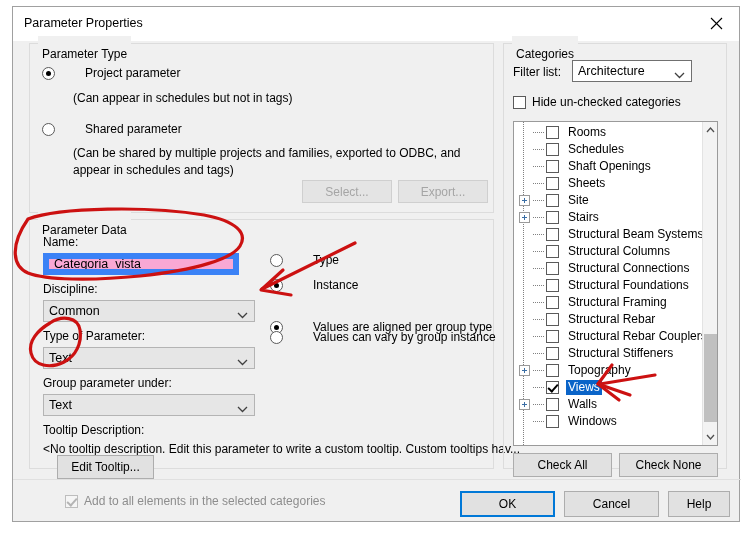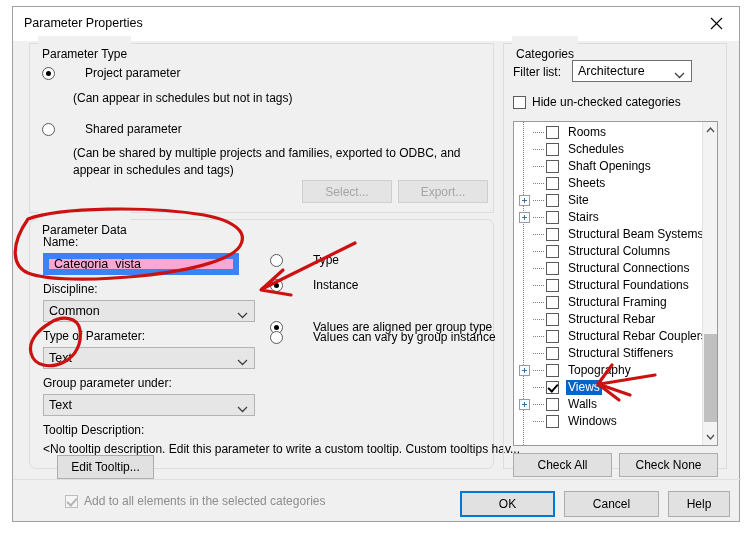--- a/index.html
+++ b/index.html
@@ -343,21 +343,21 @@
         <span class="dot"></span>
         <span class="t">Shared parameter</span>
       </div>
       <div class="lbl" style="left:43px; top:102px;">(Can be shared by multiple projects and families, exported to ODBC, and</div>
       <div class="lbl" style="left:43px; top:119px;">appear in schedules and tags)</div>
 
       <div class="btn disabled" style="left:272px; top:136px; width:90px; height:23px;">Select...</div>
       <div class="btn disabled" style="left:368px; top:136px; width:90px; height:23px;">Export...</div>
     </div>
 
-    <div class="group" style="left:16px; top:212px; width:465px; height:250px;border-radius:7px;">
+    <div class="group" style="left:16px; top:212px; width:465px; height:250px;">
       <div class="group-legend">Parameter Data</div>
 
       <div class="lbl" style="left:13px; top:15px;">Name:</div>
       <div class="textbox" style="left:13px; top:33px; width:196px; height:22px;" title="Categoria_vista">Categoria_vista</div>
 
       <div class="lbl" style="left:13px; top:62px;">Discipline:</div>
       <div class="combo" style="left:13px; top:80px; width:212px; height:22px;">
         <span>Common</span>
         <span class="chev">
           <svg width="11" height="7" viewBox="0 0 11 7">

